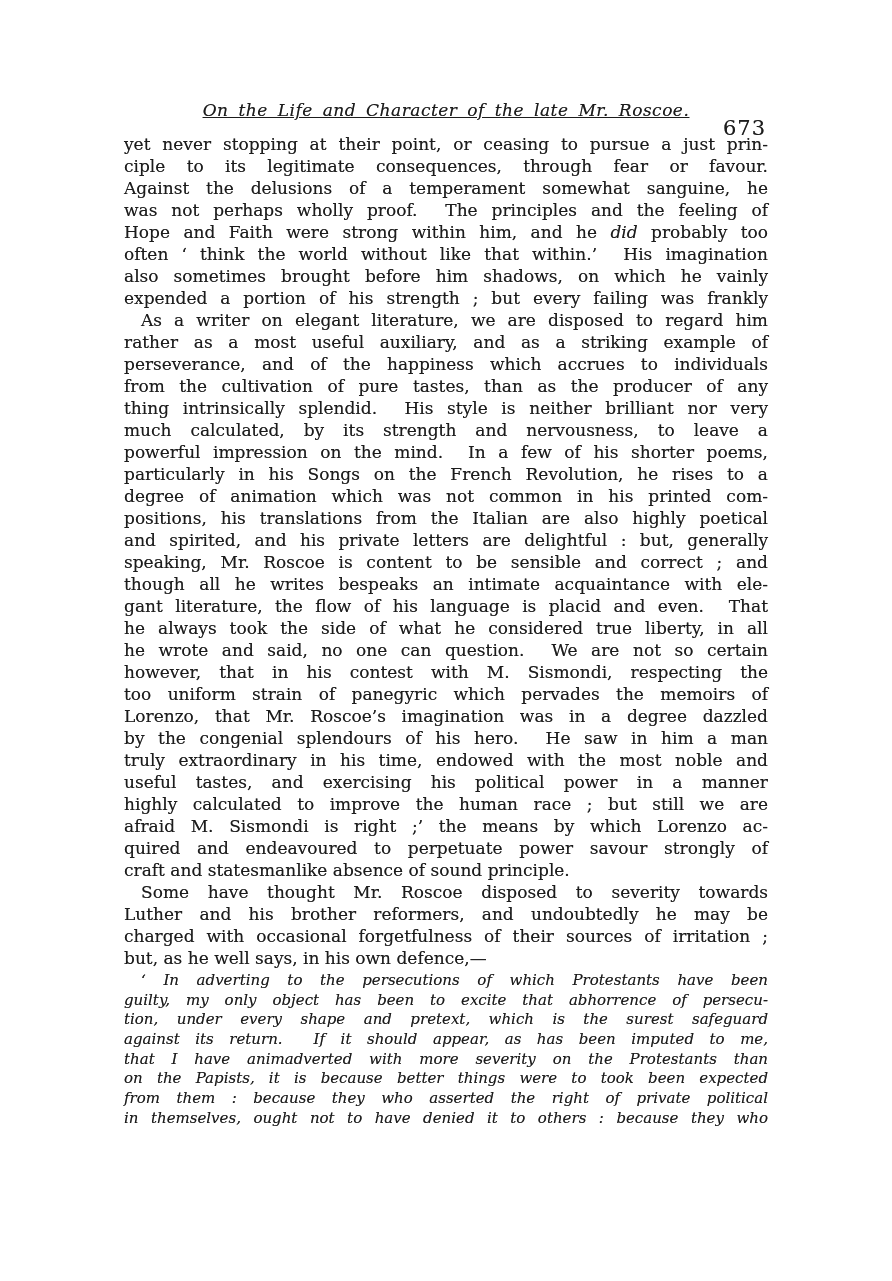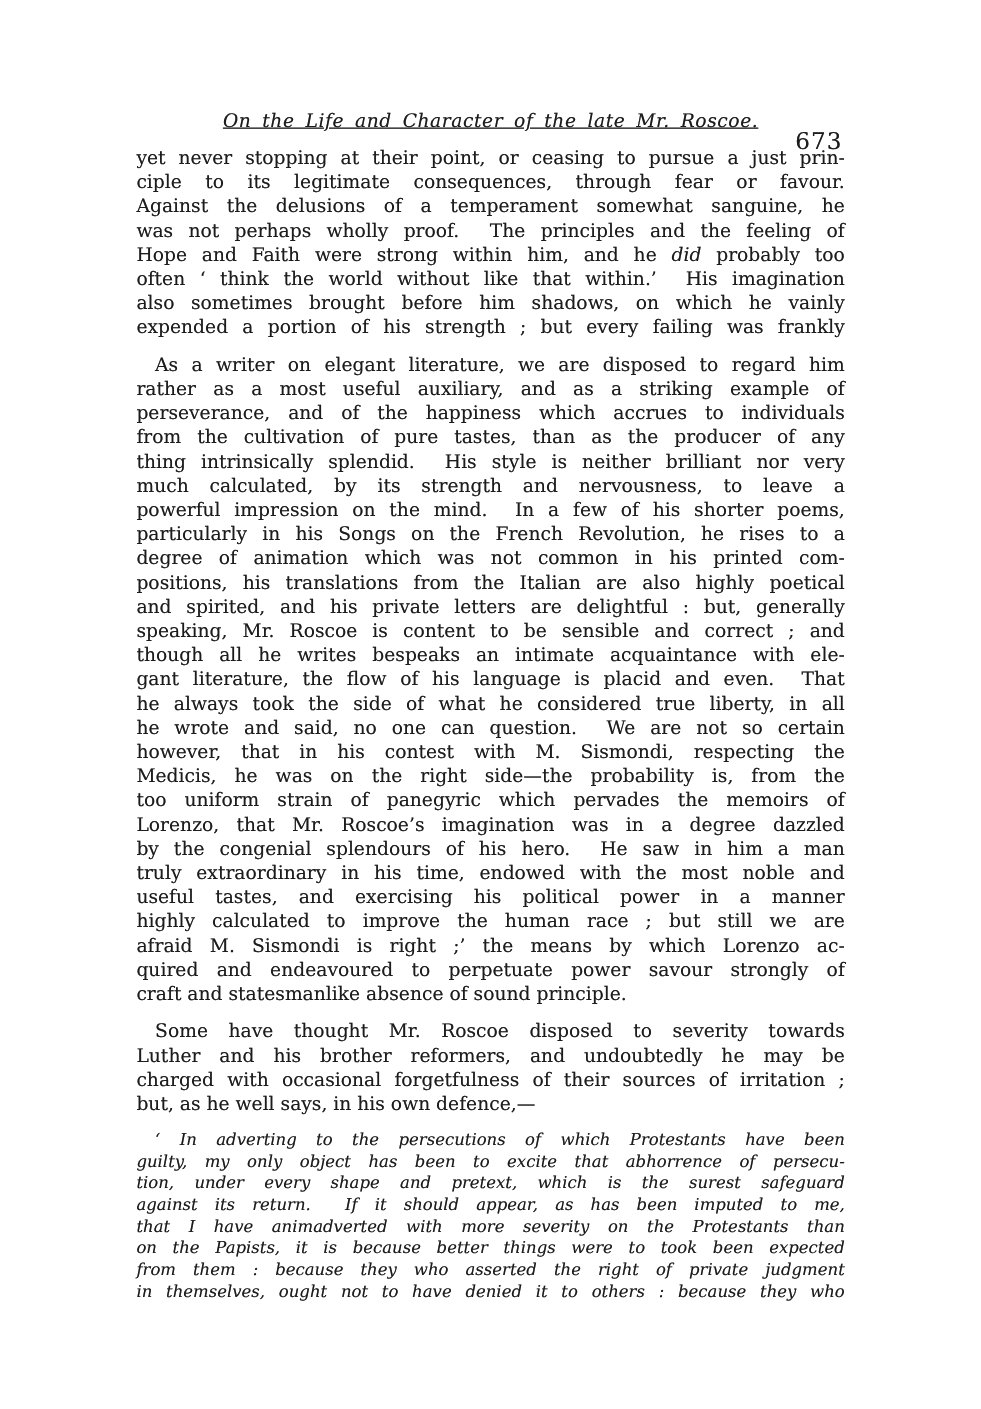--- a/index.html
+++ b/index.html
@@ -47,21 +47,21 @@
   .para .line {
     height: 22px;
     line-height: 22px;
     font-size: 17px;
     overflow: visible;
   }
   .line.just {
     text-align: justify;
     text-align-last: justify;
   }
-  .para.indent .line:first-child { text-indent: 17px; margin-top: 12px; }
+  .para.indent .line:first-child { text-indent: 17px; }
   .para.quote { margin-top: 2px; font-style: italic; }
   .para.quote .line {
     height: 19.7px;
     line-height: 19.7px;
     font-size: 15px;
   }
   .it { font-style: italic; }
 </style>
 </head>
 <body>
@@ -93,21 +93,20 @@
         <div class="line just">particularly in his Songs on the French Revolution, he rises to a</div>
         <div class="line just">degree of animation which was not common in his printed com-</div>
         <div class="line just">positions, his translations from the Italian are also highly poetical</div>
         <div class="line just">and spirited, and his private letters are delightful : but, generally</div>
         <div class="line just">speaking, Mr. Roscoe is content to be sensible and correct ; and</div>
         <div class="line just">though all he writes bespeaks an intimate acquaintance with ele-</div>
         <div class="line just">gant literature, the flow of his language is placid and even.&nbsp; That</div>
         <div class="line just">he always took the side of what he considered true liberty, in all</div>
         <div class="line just">he wrote and said, no one can question.&nbsp; We are not so certain</div>
         <div class="line just">however, that in his contest with M. Sismondi, respecting the</div>
-        <div class="line just">Medicis, he was on the right side—the probability is, from the</div>
         <div class="line just">too uniform strain of panegyric which pervades the memoirs of</div>
         <div class="line just">Lorenzo, that Mr. Roscoe’s imagination was in a degree dazzled</div>
         <div class="line just">by the congenial splendours of his hero.&nbsp; He saw in him a man</div>
         <div class="line just">truly extraordinary in his time, endowed with the most noble and</div>
         <div class="line just">useful tastes, and exercising his political power in a manner</div>
         <div class="line just">highly calculated to improve the human race ; but still we are</div>
         <div class="line just">afraid M. Sismondi is right ;’ the means by which Lorenzo ac-</div>
         <div class="line just">quired and endeavoured to perpetuate power savour strongly of</div>
         <div class="line">craft and statesmanlike absence of sound principle.</div>
       </div>
@@ -117,17 +116,17 @@
         <div class="line just">charged with occasional forgetfulness of their sources of irritation ;</div>
         <div class="line">but, as he well says, in his own defence,—</div>
       </div>
       <div class="para quote indent">
         <div class="line just">‘ In adverting to the persecutions of which Protestants have been</div>
         <div class="line just">guilty, my only object has been to excite that abhorrence of persecu-</div>
         <div class="line just">tion, under every shape and pretext, which is the surest safeguard</div>
         <div class="line just">against its return.&nbsp; If it should appear, as has been imputed to me,</div>
         <div class="line just">that I have animadverted with more severity on the Protestants than</div>
         <div class="line just">on the Papists, it is because better things were to took been expected</div>
-        <div class="line just">from them : because they who asserted the right of private judgment</div>
+        <div class="line just">from them : because they who asserted the right of private political</div>
         <div class="line just">in themselves, ought not to have denied it to others : because they who</div>
       </div>
     </div>
 </div>
 
 </body></html>

